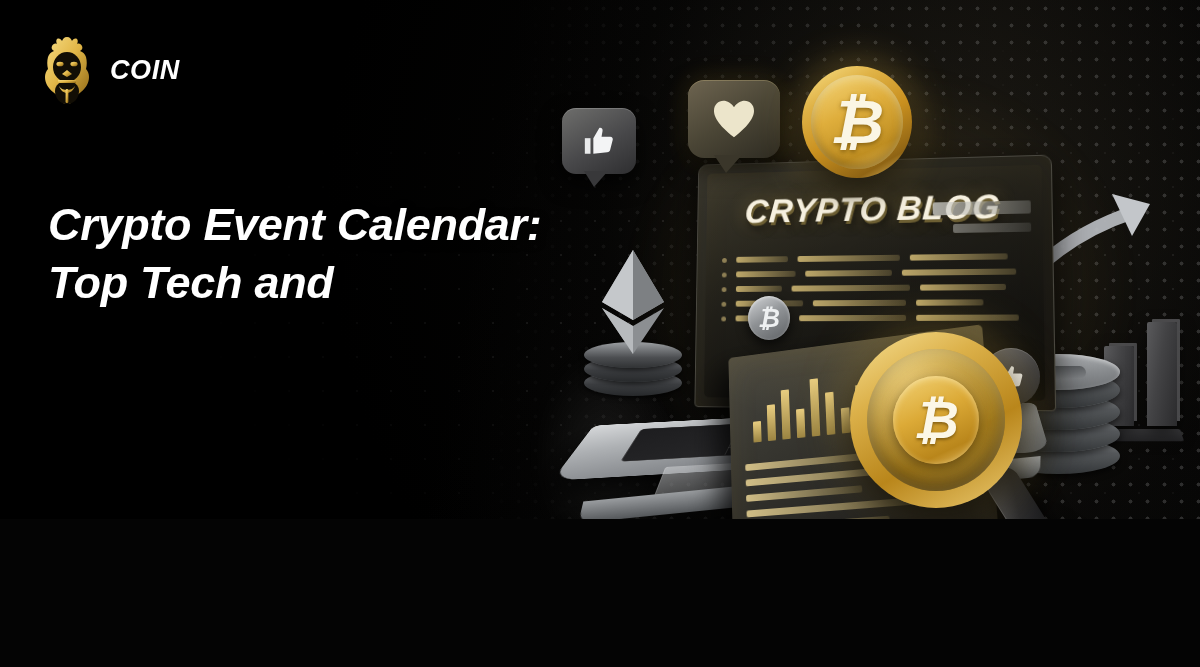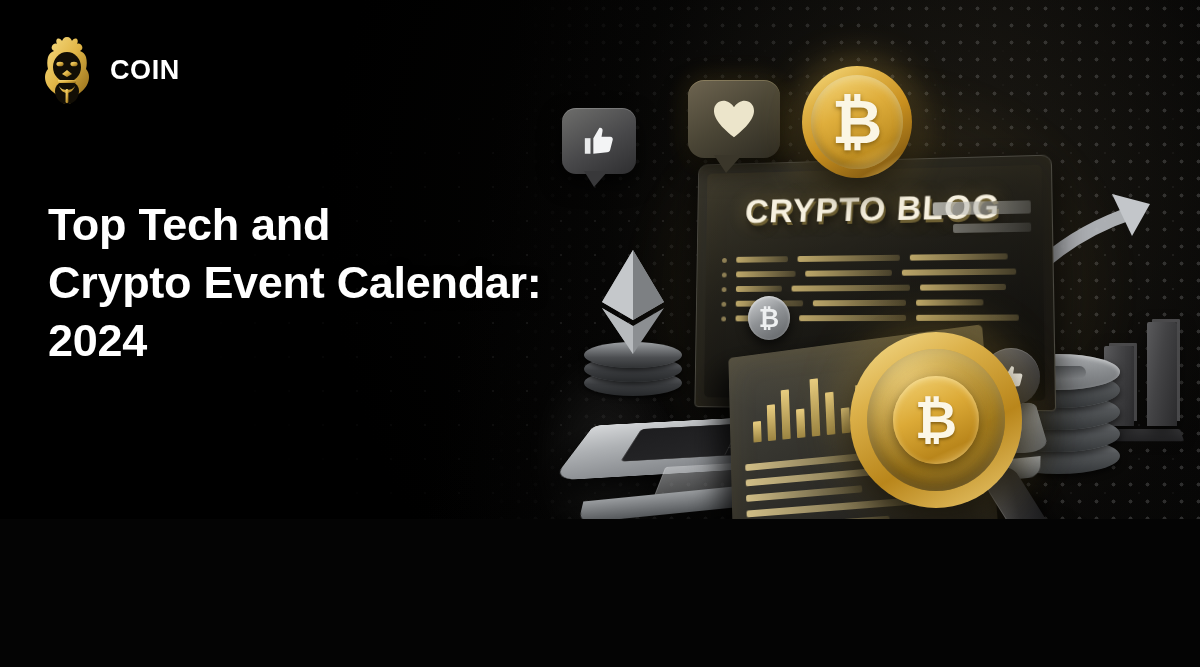--- a/index.html
+++ b/index.html
@@ -11,20 +11,21 @@
     background:#040404;
   }
 
   .banner {
     position:relative;
     width:1200px; height:519px;
     overflow:hidden;
     background:
       radial-gradient(circle at 78% 40%, rgba(60,55,40,.40) 0%, rgba(20,18,14,.18) 34%, rgba(0,0,0,0) 62%),
       linear-gradient(100deg, #000 0%, #000 40%, #050505 58%, #0a0908 78%, #050505 100%);
+    font-style: italic;
   }
 
   
   .halftone {
     position:absolute; inset:0;
     background-image:radial-gradient(rgba(190,190,190,.42) 1.9px, transparent 2.1px);
     background-size:17px 17px;
     -webkit-mask-image:linear-gradient(95deg, transparent 42%, rgba(0,0,0,.35) 52%, rgba(0,0,0,.95) 72%, rgba(0,0,0,1) 100%);
     mask-image:linear-gradient(95deg, transparent 42%, rgba(0,0,0,.35) 52%, rgba(0,0,0,.95) 72%, rgba(0,0,0,1) 100%);
     opacity:.5;
@@ -301,23 +302,22 @@
         <path d="M21 52 c2 3 5 4 8 4 3 0 6-1 8-4 -2 5-5 7-8 7 -3 0-6-2-8-7z"></path>
         <rect x="27.6" y="55" width="2.8" height="14" rx="1.2"></rect>
       </g>
     </svg>
     <div class="logo-words">
       <span>COIN</span>
     </div>
   </div>
 
   <h1 class="headline">
+    <div>Crypto Event Calendar:</div>
     <div>Top Tech and</div>
-    <div>Crypto Event Calendar:</div>
-    <div>2024</div>
   </h1>
 
 
   <div class="art">
 
     <div class="floor-shadow"></div>
     <div class="rim-light"></div>
 
     <div class="chart3d">
       <svg class="arrow-svg" viewBox="0 0 190 170">

